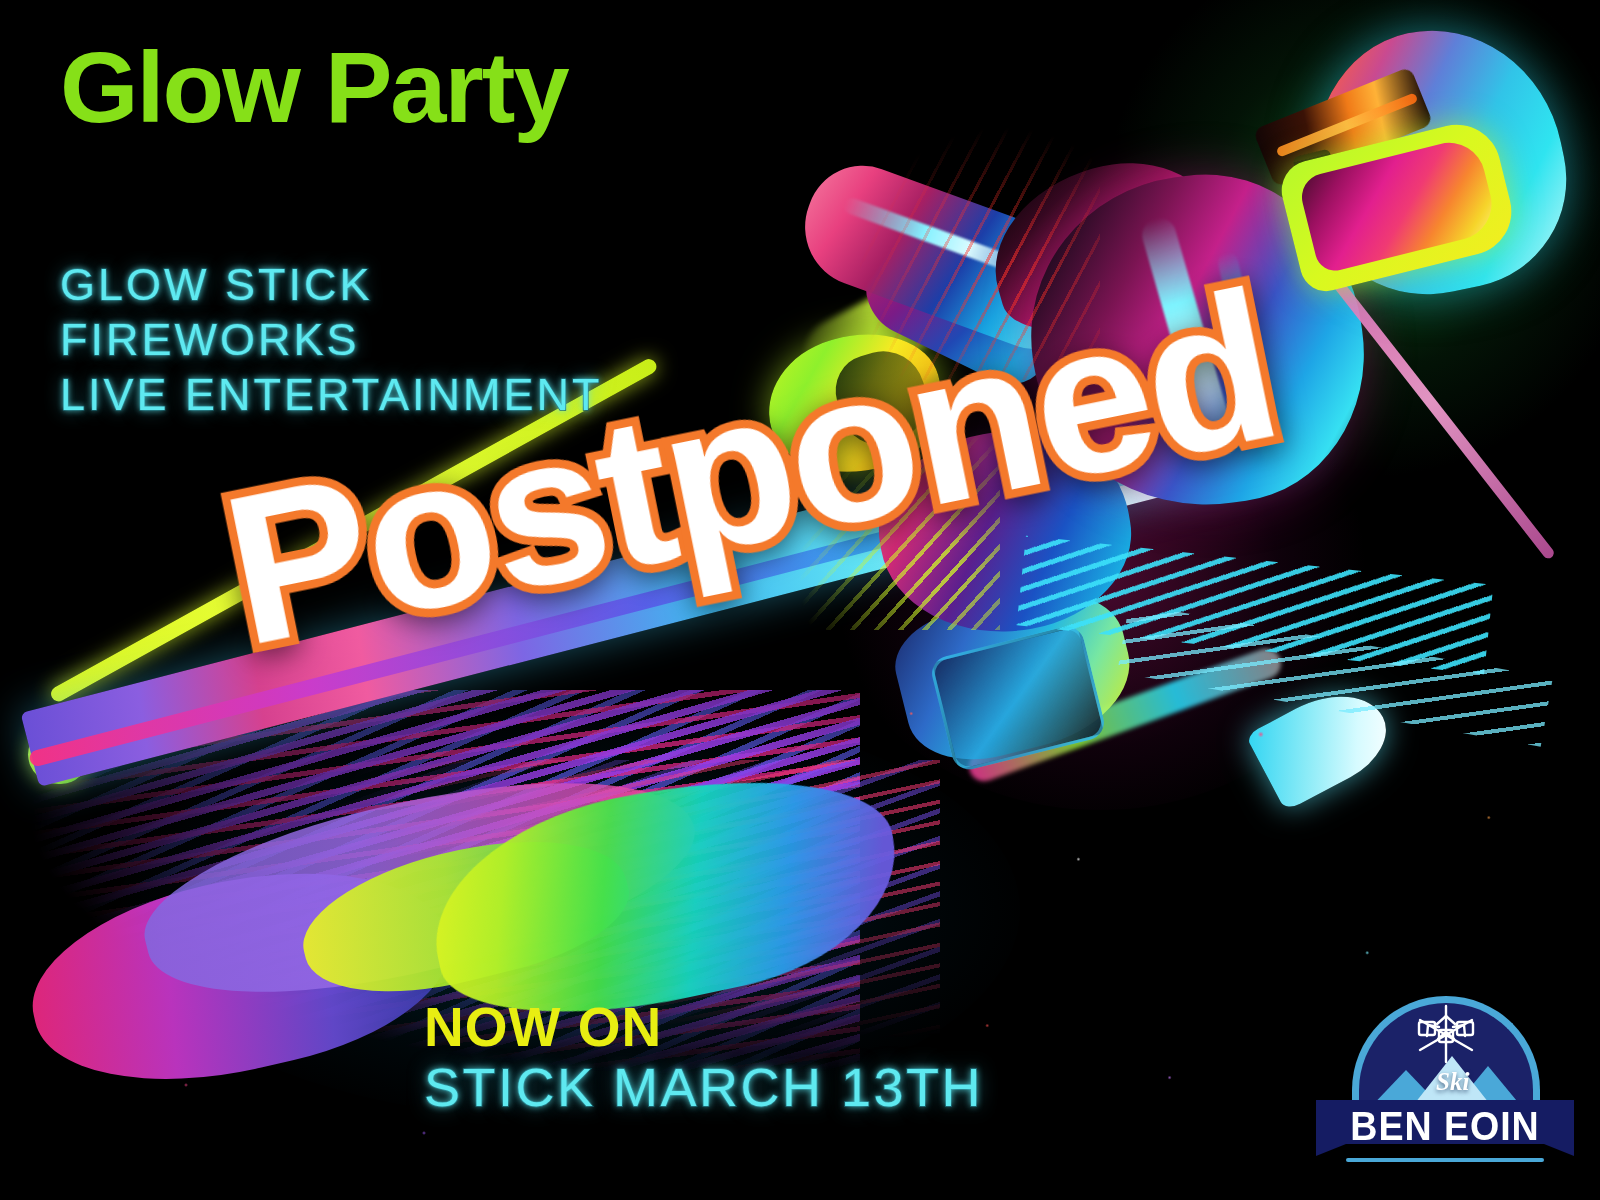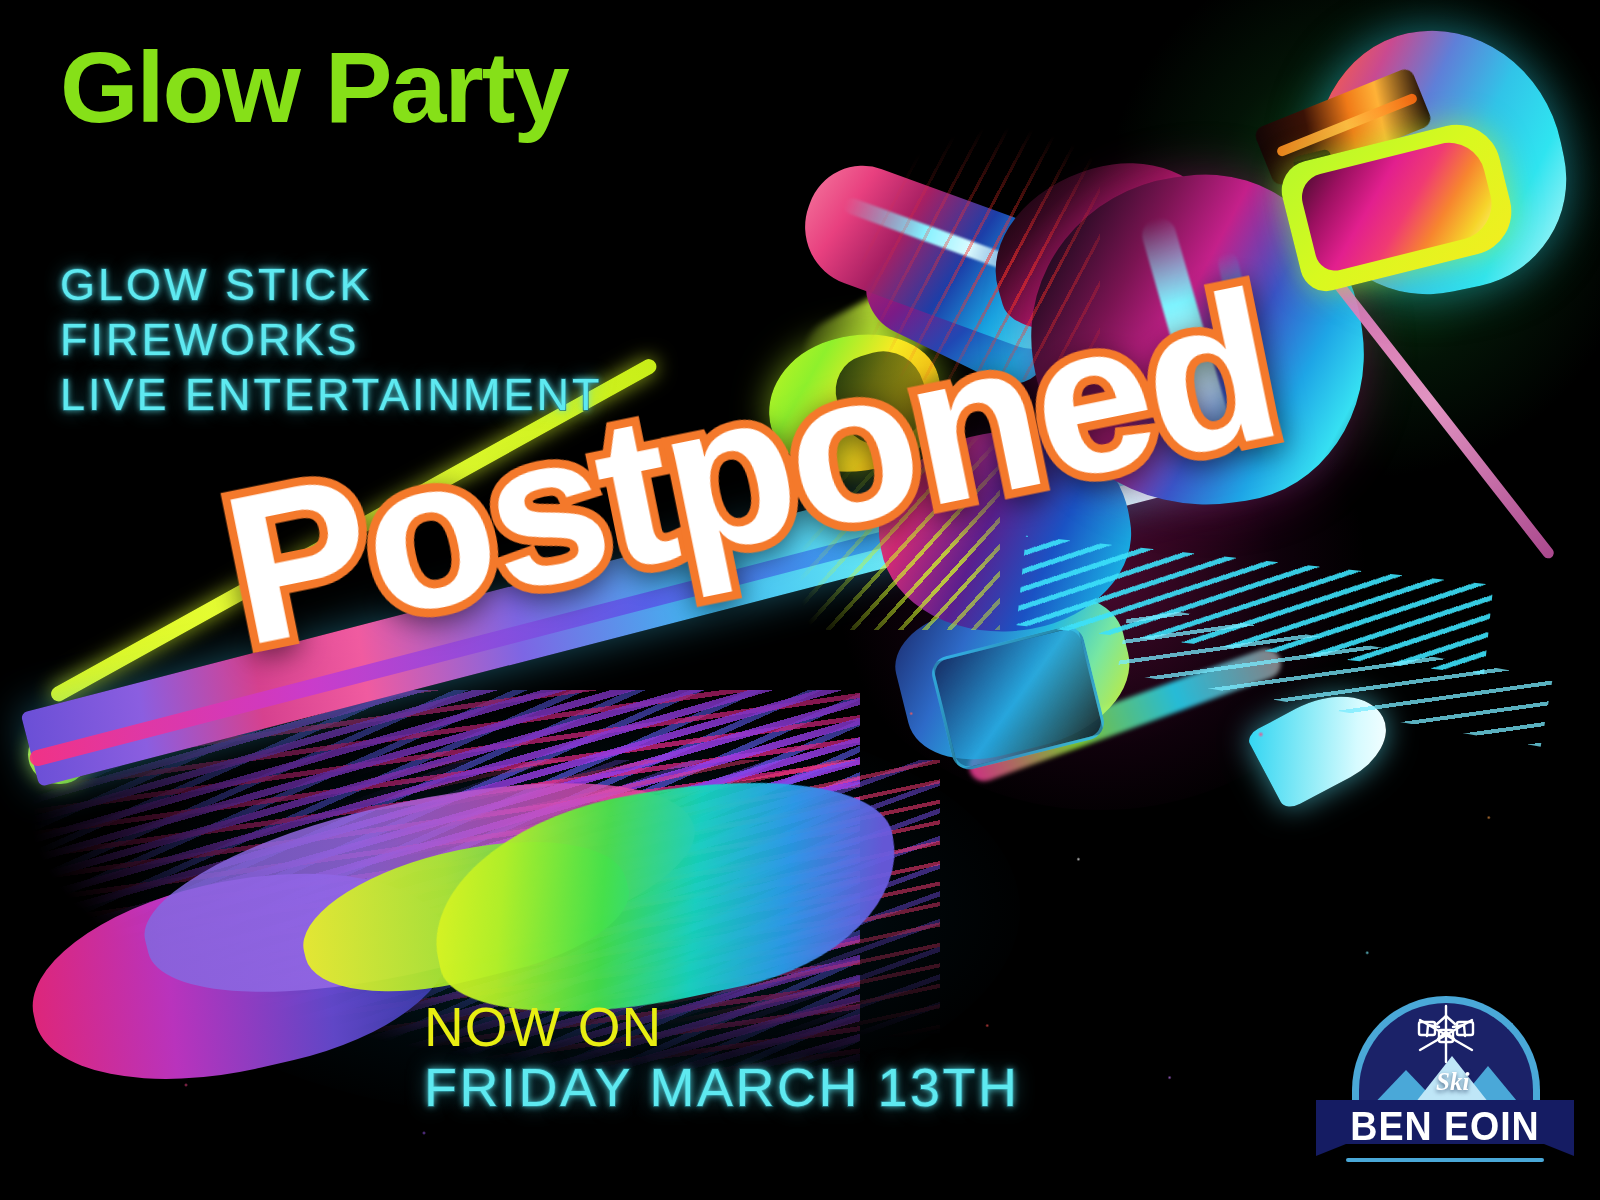--- a/index.html
+++ b/index.html
@@ -359,21 +359,21 @@
     color:#ffffff;
     white-space:nowrap;
     -webkit-text-stroke:17px #f4792b;
     paint-order:stroke fill;
     filter:drop-shadow(0 6px 14px rgba(0,0,0,.55));
   }
 
   .nowon{
     left:424px;top:1000px;
     font-size:55px;line-height:1;
-    font-weight:400;letter-spacing:1px;
+    font-weight:700;letter-spacing:1px;
     color:#e8ee12;
     white-space:nowrap;
   }
   .datetext{
     left:424px;top:1060px;
     font-size:54px;line-height:1;
     font-weight:400;letter-spacing:2.5px;
     color:#5ee9f0;
     white-space:nowrap;
     -webkit-text-stroke:1.8px #0a3a44;
@@ -509,21 +509,21 @@
     <div class="feature">FIREWORKS</div>
     <div class="feature">LIVE ENTERTAINMENT</div>
   </div>
 
   <div class="txt stamp-wrap">
     <div class="stamp">Postponed</div>
   </div>
 
   <div class="txt nowon">NOW ON</div>
 
-  <div class="txt datetext">FRIDAY MARCH 13TH</div>
+  <div class="txt datetext">STICK MARCH 13TH</div>
 
   <div class="logo">
     <div class="logo-dome"></div>
 
     <div class="logo-mtn">
       <div class="mtn-a"></div>
       <div class="mtn-b"></div>
       <div class="mtn-c"></div>
     </div>
 

